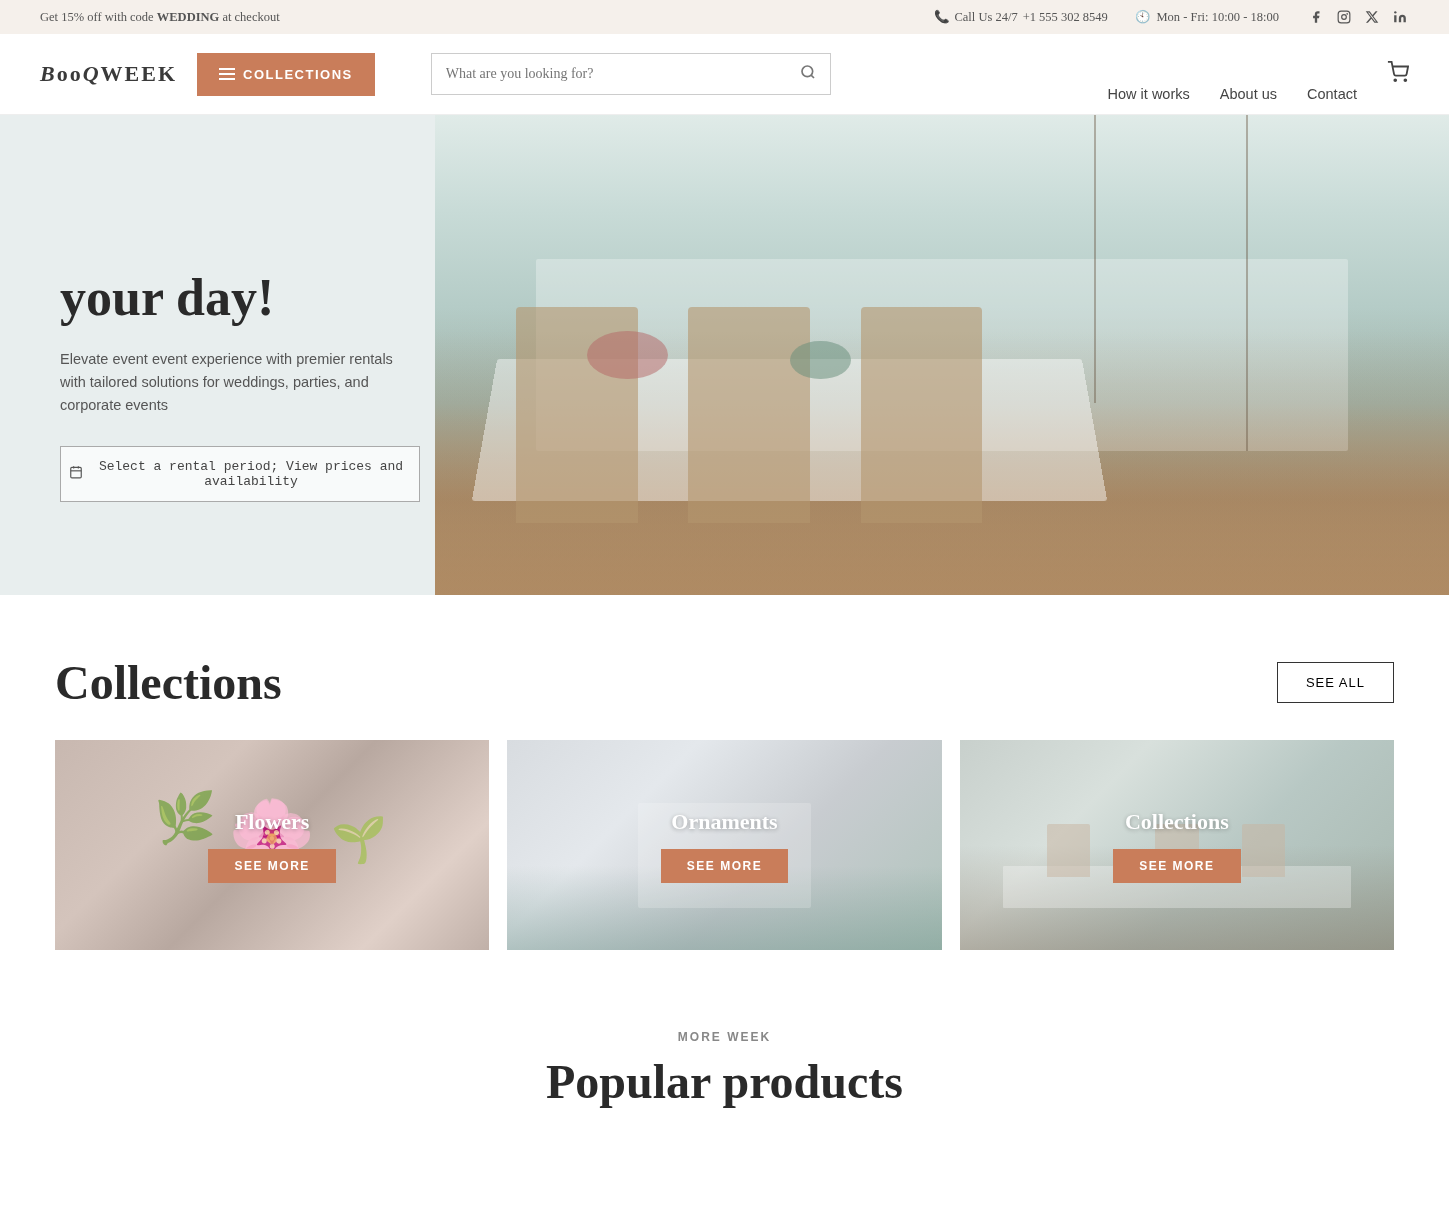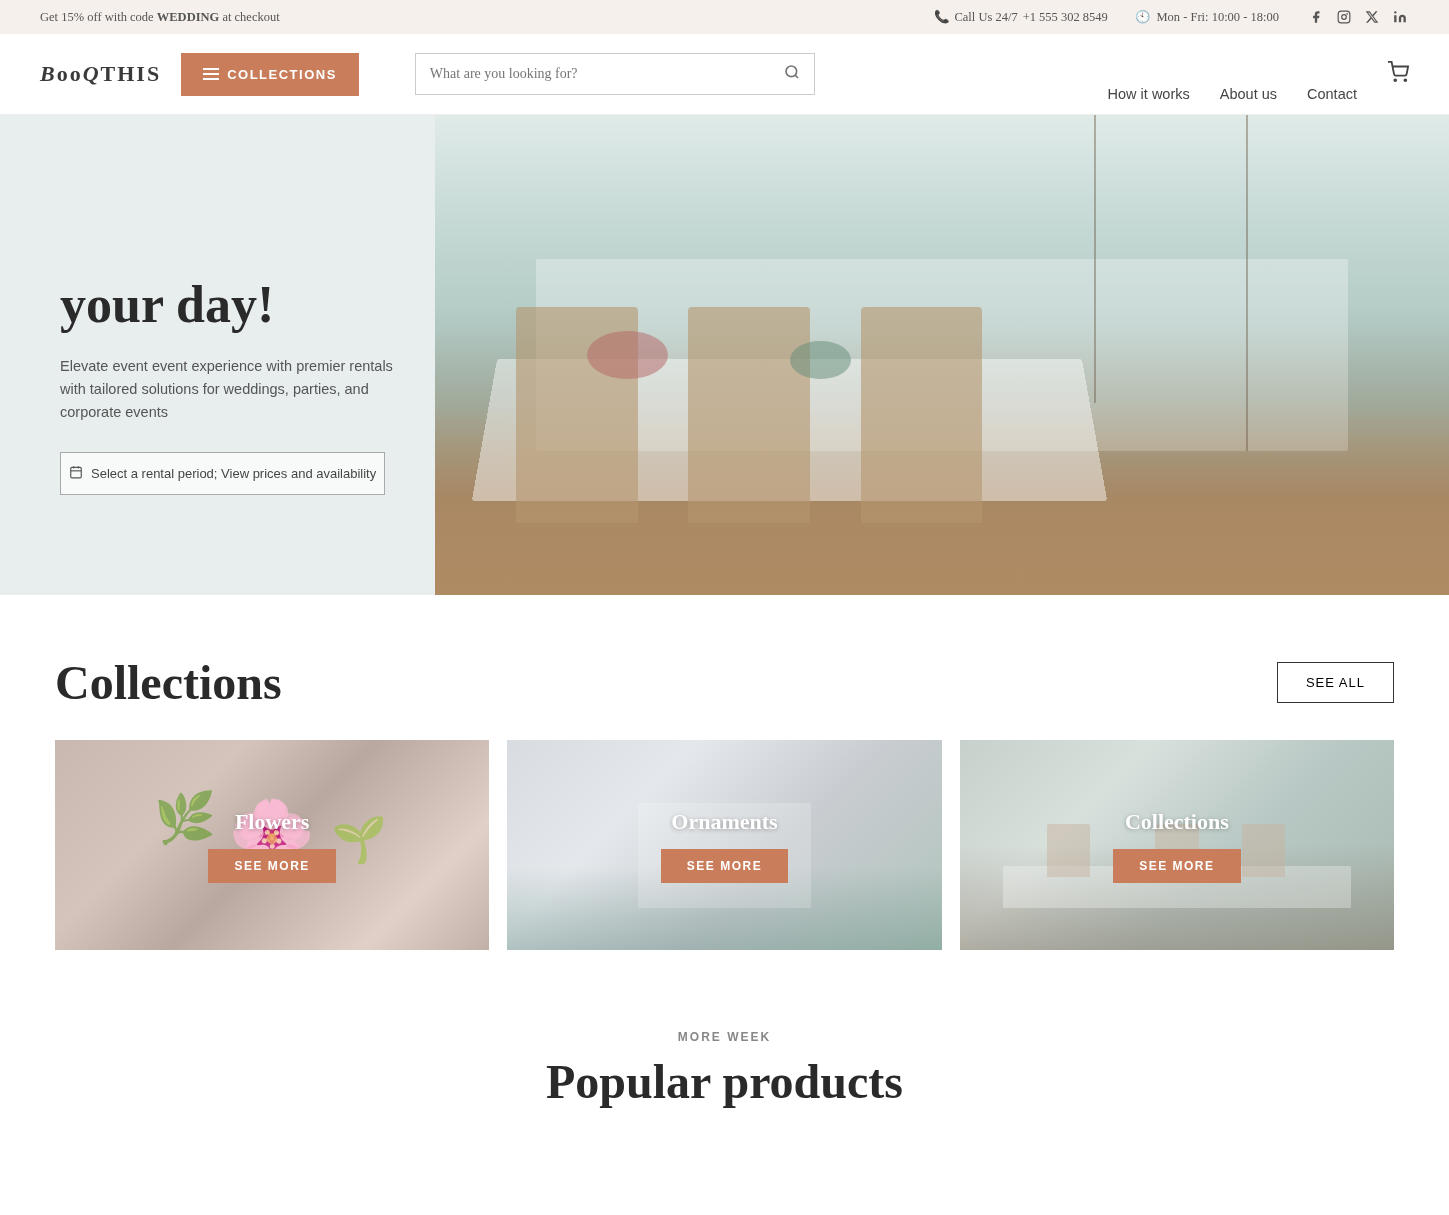--- a/index.html
+++ b/index.html
@@ -168,21 +168,21 @@
     .hero-cta {
       display: inline-flex;
       align-items: center;
       gap: 8px;
       border: 1px solid #aaa;
       padding: 12px 8px;
       font-size: 13px;
       color: #444;
       background: rgba(255,255,255,0.7);
       cursor: pointer;
-      font-family: Liberation Sans, sans-serif;
+      font-family: Liberation Mono, monospace;
     }
 
     
     .collections-section {
       padding: 60px 55px 40px;
     }
     .collections-header {
       display: flex;
       align-items: center;
       justify-content: space-between;
@@ -343,21 +343,21 @@
             <path d="M16 8a6 6 0 016 6v7h-4v-7a2 2 0 00-2-2 2 2 0 00-2 2v7h-4v-7a6 6 0 016-6zM2 9h4v12H2z"></path>
             <circle cx="4" cy="4" r="2" fill="#555"></circle>
           </svg>
       </div>
     </div>
   </div>
 </div>
 
 <header class="header">
   <div class="logo">
-    <span>B</span><span style="font-style:normal">oo</span><span>Q</span><span style="font-style:normal">THIS</span>
+    <span>B</span><span style="font-style:normal">oo</span><span>Q</span><span style="font-style:normal">WEEK</span>
   </div>
   <button class="collections-btn">
     <div class="hamburger-lines">
       <span></span>
         <span></span>
         <span></span>
     </div>
     <span>COLLECTIONS</span>
   </button>
   <div class="search-bar">

